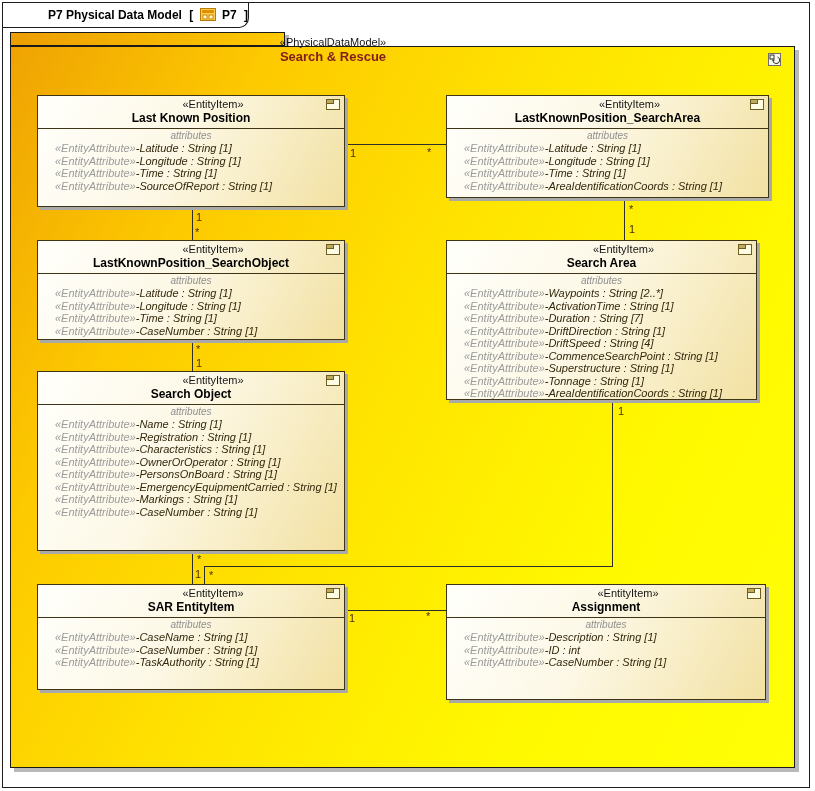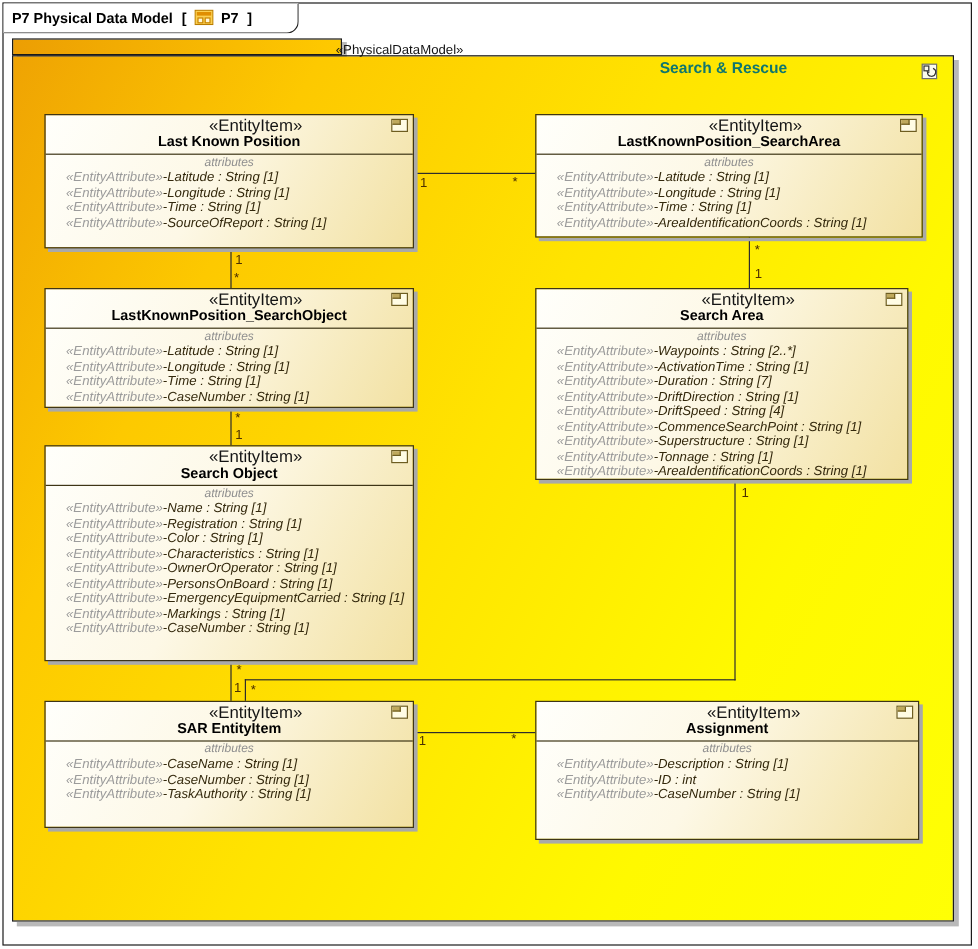--- a/index.html
+++ b/index.html
@@ -6,47 +6,47 @@
   *{box-sizing:border-box;}
   #stage{
     position:relative;width:815px;height:791px;background:#ffffff;
     font-family:"Liberation Sans", sans-serif;overflow:hidden;
   }
   #window-border{position:absolute;left:2px;top:2px;width:808px;height:786px;border:1px solid #1c1c1c;background:#ffffff;}
   
   #diagram-tab{
     position:absolute;left:3px;top:3px;width:246px;height:25px;background:#ffffff;
     border-right:1px solid #1c1c1c;border-bottom:1px solid #1c1c1c;border-bottom-right-radius:10px;
-    font-size:12px;font-weight:bold;color:#000;line-height:24px;padding-left:7px;white-space:nowrap;z-index:5;
+    font-size:12px;font-weight:bold;color:#000;line-height:24px;padding-left:7px;white-space:nowrap;z-index:5;text-align:right;
   }
   #diagram-tab .sp{margin-left:4px;}
   #diagram-tab svg{vertical-align:-2px;margin:0 3px;}
   
   #frame-tabbar{
     position:absolute;left:10px;top:32px;width:275px;height:14px;
     background:linear-gradient(to right,#ec9e03,#ffca00);
     border:1px solid #1a1a1a;box-shadow:4px 3px 0 #b9b9b9;z-index:1;
   }
   #frame-body{
     position:absolute;left:10px;top:46px;width:785px;height:722px;
     background:linear-gradient(118deg,#efa303 0%,#fdc900 22%,#ffe400 48%,#fff900 75%,#ffff05 100%);
     border:1px solid #1a1a1a;box-shadow:4px 4px 0 #b9b9b9;z-index:1;
   }
   #frame-header{position:absolute;left:10px;top:36px;width:646px;text-align:center;z-index:2;}
   #frame-stereotype{font-size:11px;color:#141414;}
-  #frame-name{font-size:13px;font-weight:bold;color:#0f766e;margin-top:1px;text-align:right;}
+  #frame-name{font-size:13px;font-weight:bold;color:#7f1d1d;margin-top:1px;}
   #frame-corner-icon{position:absolute;left:766px;top:51px;z-index:3;}
   
   .entity{
     position:absolute;z-index:4;border:1px solid #3e3516;
     background:linear-gradient(118deg,#fffffb 0%,#fdf8e6 45%,#f2e1a2 100%);
     box-shadow:3px 3px 0 #a9a9a9;
   }
   .e-hdr{position:relative;text-align:center;padding:2px 0 2px;border-bottom:1px solid #3e3516;}
-  .e-st{font-size:14px;color:#141414;line-height:13px;margin-left:44px;}
+  .e-st{font-size:11px;color:#141414;line-height:13px;margin-left:44px;}
   .e-name{font-size:12px;font-weight:bold;color:#000;line-height:15px;}
   .cls-icon{position:absolute;top:3px;right:4px;width:14px;height:11px;border:1px solid #6e5d20;background:#fffce4;display:block;}
   .cls-icon i{display:block;width:7px;height:4px;background:#bfa95c;border-right:1px solid #6e5d20;border-bottom:1px solid #6e5d20;}
   .e-attrs-label{text-align:center;font-style:italic;font-size:10px;color:#8f8f8f;line-height:12px;margin-top:1px;}
   .e-row{font-size:11px;line-height:12.5px;white-space:nowrap;padding-left:17px;font-style:italic;}
   .e-row .st{color:#9b9b9b;}
   .e-row .tx{color:#33280c;}
   
   .hline,.vline{position:absolute;background:#2d2d2d;z-index:3;}
   .hline{height:1px;}
@@ -188,21 +188,20 @@
       <div class="e-st">«EntityItem»</div>
       <div class="e-name">Search Object</div>
       <span class="cls-icon">
           <i></i>
         </span>
     </div>
     <div class="e-attrs-label">attributes</div>
     <div>
         <div class="e-row"><span class="st">«EntityAttribute»</span><span class="tx">-Name : String [1]</span></div>
         <div class="e-row"><span class="st">«EntityAttribute»</span><span class="tx">-Registration : String [1]</span></div>
-        <div class="e-row"><span class="st">«EntityAttribute»</span><span class="tx">-Color : String [1]</span></div>
         <div class="e-row"><span class="st">«EntityAttribute»</span><span class="tx">-Characteristics : String [1]</span></div>
         <div class="e-row"><span class="st">«EntityAttribute»</span><span class="tx">-OwnerOrOperator : String [1]</span></div>
         <div class="e-row"><span class="st">«EntityAttribute»</span><span class="tx">-PersonsOnBoard : String [1]</span></div>
         <div class="e-row"><span class="st">«EntityAttribute»</span><span class="tx">-EmergencyEquipmentCarried : String [1]</span></div>
         <div class="e-row"><span class="st">«EntityAttribute»</span><span class="tx">-Markings : String [1]</span></div>
         <div class="e-row"><span class="st">«EntityAttribute»</span><span class="tx">-CaseNumber : String [1]</span></div>
       </div>
   </div>
 
   <div class="entity" style="left:37px;top:584px;width:308px;height:106px;">

